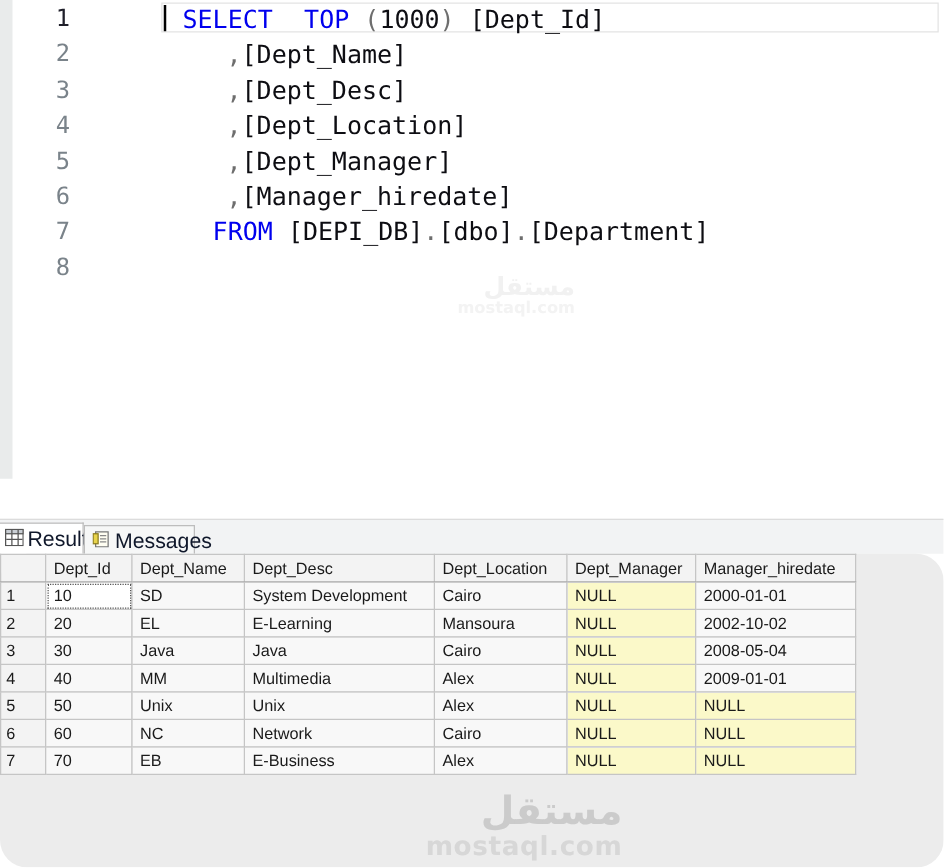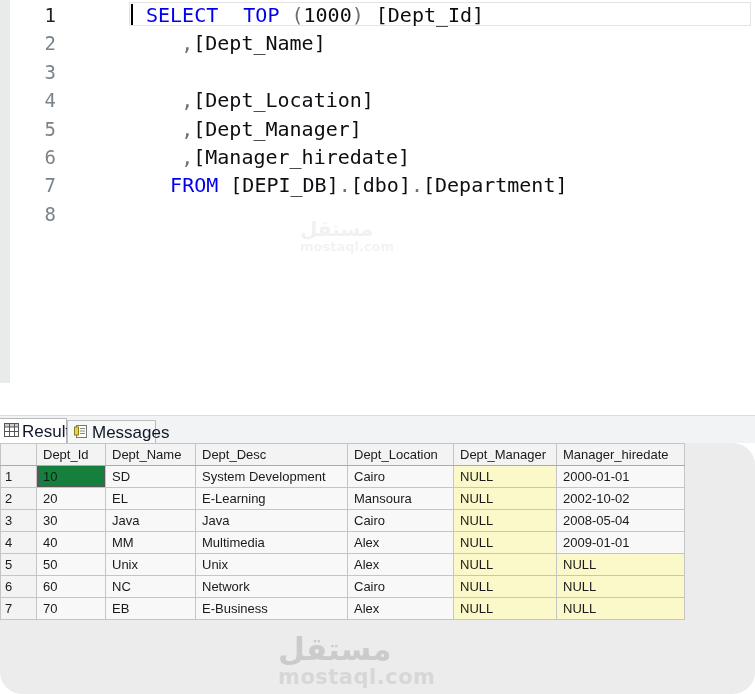--- a/index.html
+++ b/index.html
@@ -42,42 +42,42 @@
   .tab-messages .tab-label { left:24px; top:2px; }
 
   
   .results-panel { position:absolute; left:0; top:443px; width:755px; height:251px; background:#ececec;border-radius:22px; }
   table.grid { border-collapse:collapse; table-layout:fixed; font-size:13px; color:#1a1a1a; }
   table.grid td, table.grid th { border:1px solid #c5c5c5; height:22px; padding:0 0 0 6px; text-align:left; font-weight:normal; overflow:hidden; white-space:nowrap; vertical-align:middle; }
   table.grid th { background:#f3f3f3; border-bottom-color:#ababab; }
   table.grid td { background:#f8f8f8; }
   table.grid td.rowhdr { background:#f3f3f3; padding-left:4px; color:#1a1a1a; }
   table.grid td.nullcell { background:#fbf9c9; }
-  table.grid td.selected { background:#15803d; outline:1px dotted #565656; outline-offset:-2px; }
-
-  
-  .wm { position:absolute; text-align:left; pointer-events:none; font-family:"DejaVu Sans", sans-serif; }
+  table.grid td.selected { background:#ffffff; outline:1px dotted #565656; outline-offset:-2px; }
+
+  
+  .wm { position:absolute; text-align:right; pointer-events:none; font-family:"DejaVu Sans", sans-serif; }
   .wm-bottom { left:278px; top:632px; width:220px; }
   .wm-bottom .wm-ar { font-size:31px; font-weight:bold; color:#cbcbcb; line-height:34px; }
   .wm-bottom .wm-dom { font-size:21px; font-weight:bold; color:#d7d7d7; letter-spacing:0.5px; line-height:22px; }
   .wm-mid { left:300px; top:218px; width:160px; }
   .wm-mid .wm-ar { font-size:20px; font-weight:bold; color:#f1f1f1; line-height:22px; }
   .wm-mid .wm-dom { font-size:13px; font-weight:bold; color:#f3f3f3; line-height:14px; }
 </style>
 </head>
 <body>
 
 <div id="screen">
 
   <div class="editor">
     <div class="gutter-strip"></div>
     <div class="code-lines">
         <div class="line"><div class="current-line-box"></div><div class="caret"></div><span class="line-num current">1</span><span class="line-code"><span class="tk-kw">SELECT</span><span class="tk-pl"> </span><span class="tk-kw">TOP</span><span class="tk-pl"> </span><span class="tk-gr">(</span><span class="tk-pl">1000</span><span class="tk-gr">)</span><span class="tk-pl"> [Dept_Id]</span></span></div>
         <div class="line"><span class="line-num">2</span><span class="line-code"><span class="tk-pl">    </span><span class="tk-gr">,</span><span class="tk-pl">[Dept_Name]</span></span></div>
-        <div class="line"><span class="line-num">3</span></div>
+        <div class="line"><span class="line-num">3</span><span class="line-code"><span class="tk-pl">    </span><span class="tk-gr">,</span><span class="tk-pl">[Dept_Desc]</span></span></div>
         <div class="line"><span class="line-num">4</span><span class="line-code"><span class="tk-pl">    </span><span class="tk-gr">,</span><span class="tk-pl">[Dept_Location]</span></span></div>
         <div class="line"><span class="line-num">5</span><span class="line-code"><span class="tk-pl">    </span><span class="tk-gr">,</span><span class="tk-pl">[Dept_Manager]</span></span></div>
         <div class="line"><span class="line-num">6</span><span class="line-code"><span class="tk-pl">    </span><span class="tk-gr">,</span><span class="tk-pl">[Manager_hiredate]</span></span></div>
         <div class="line"><span class="line-num">7</span><span class="line-code"><span class="tk-pl">  </span><span class="tk-kw">FROM</span><span class="tk-pl"> [DEPI_DB]</span><span class="tk-gr">.</span><span class="tk-pl">[dbo]</span><span class="tk-gr">.</span><span class="tk-pl">[Department]</span></span></div>
         <div class="line"><span class="line-num">8</span><span class="line-code"></span></div>
       </div>
   </div>
 
 
   <div class="tabstrip">

